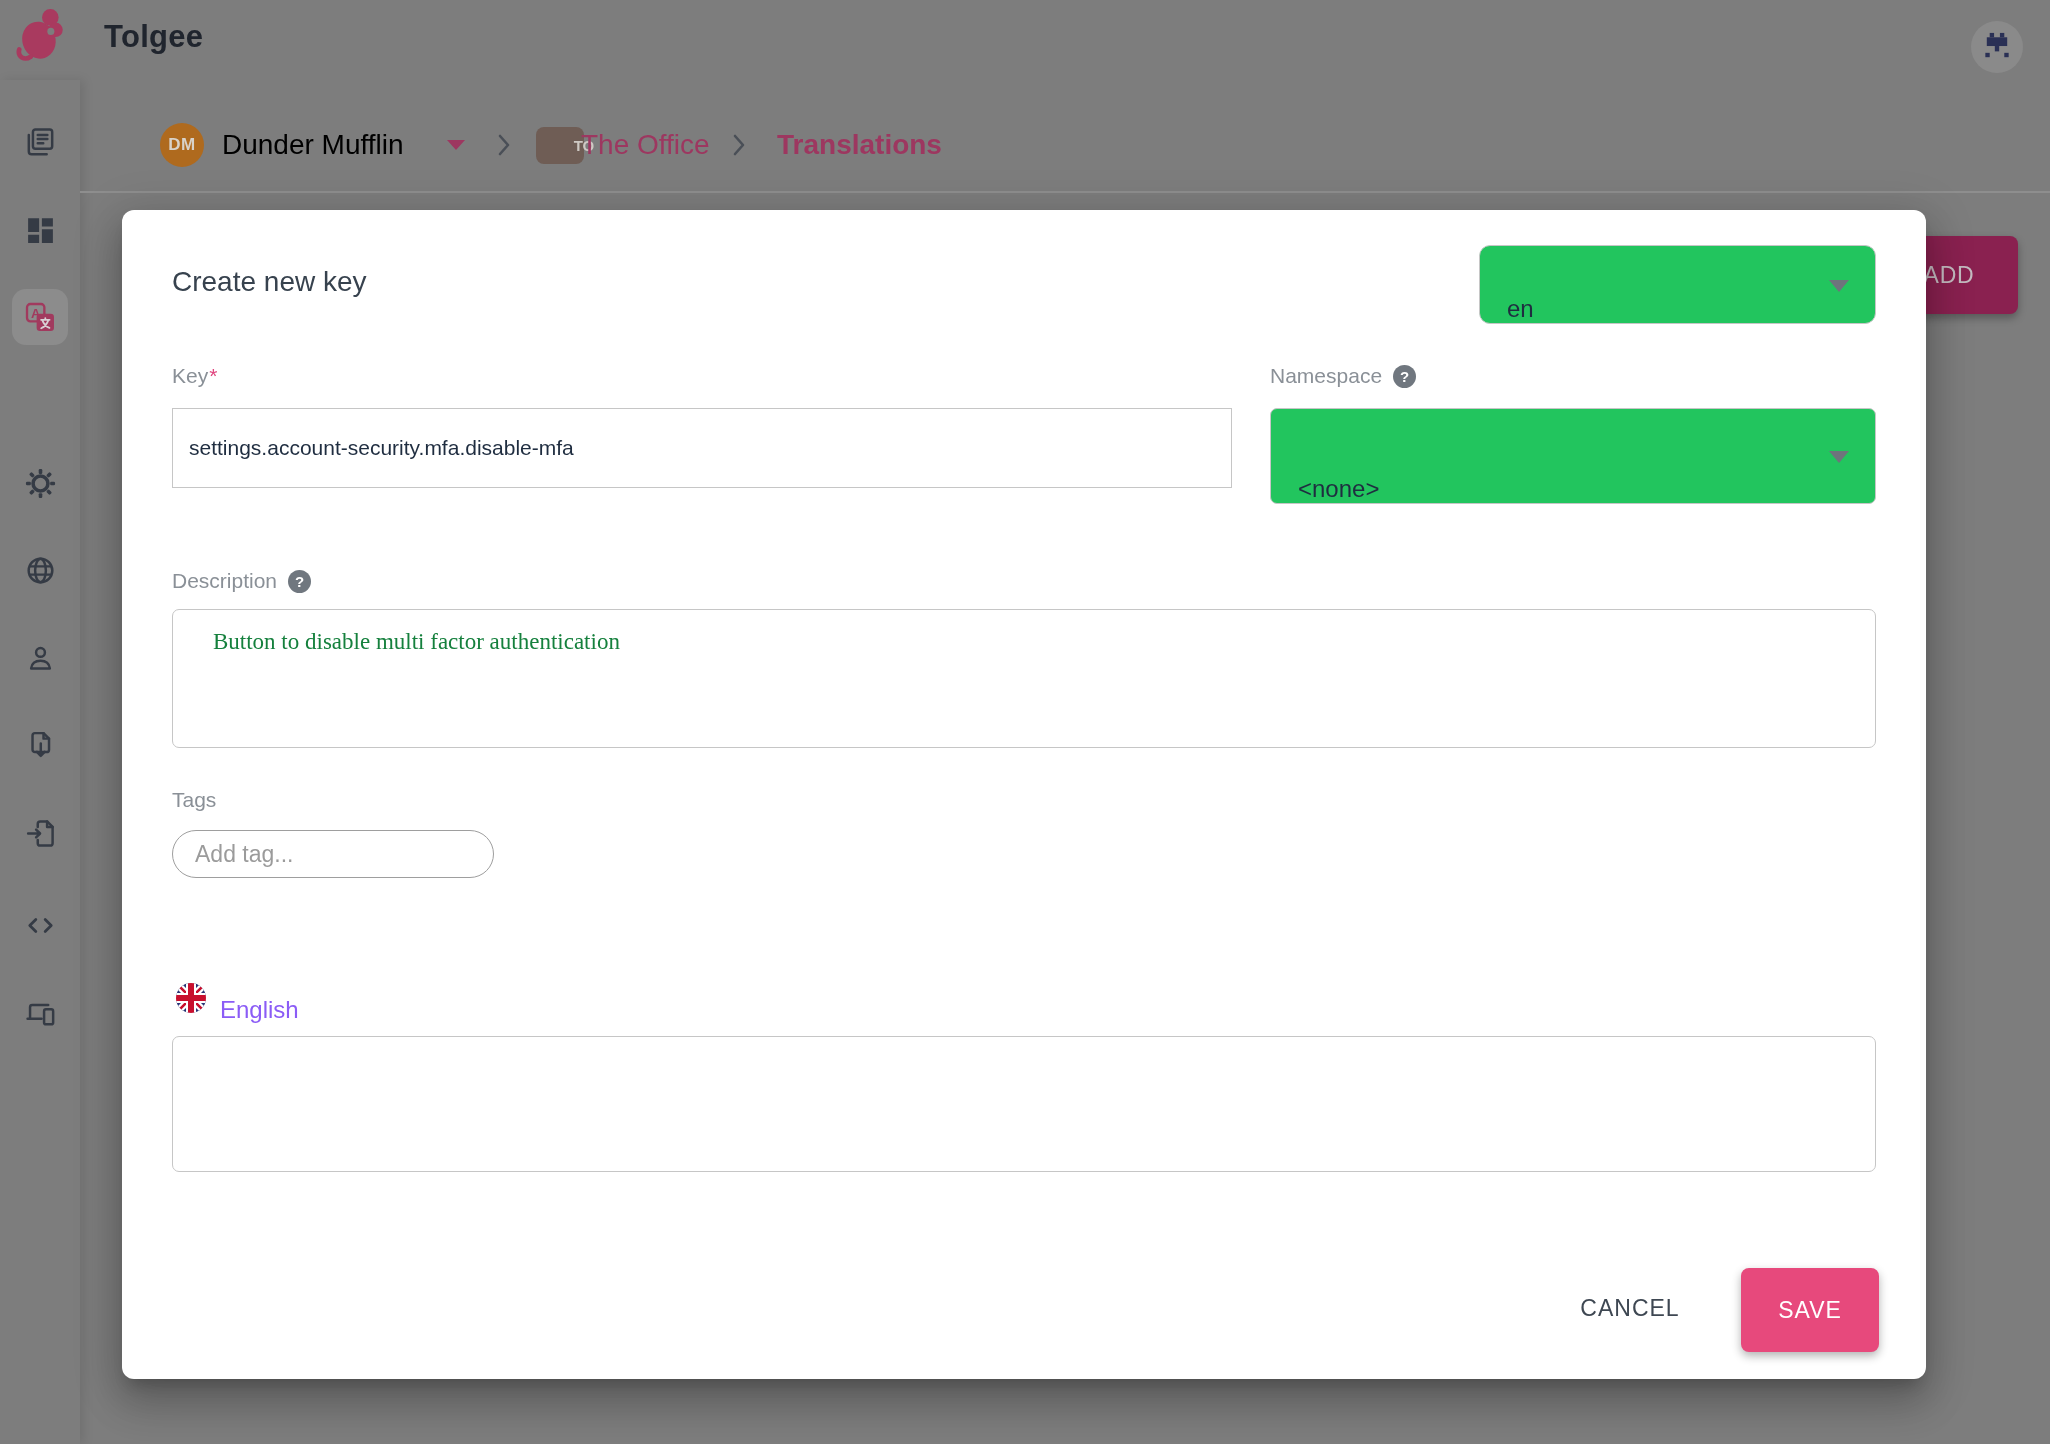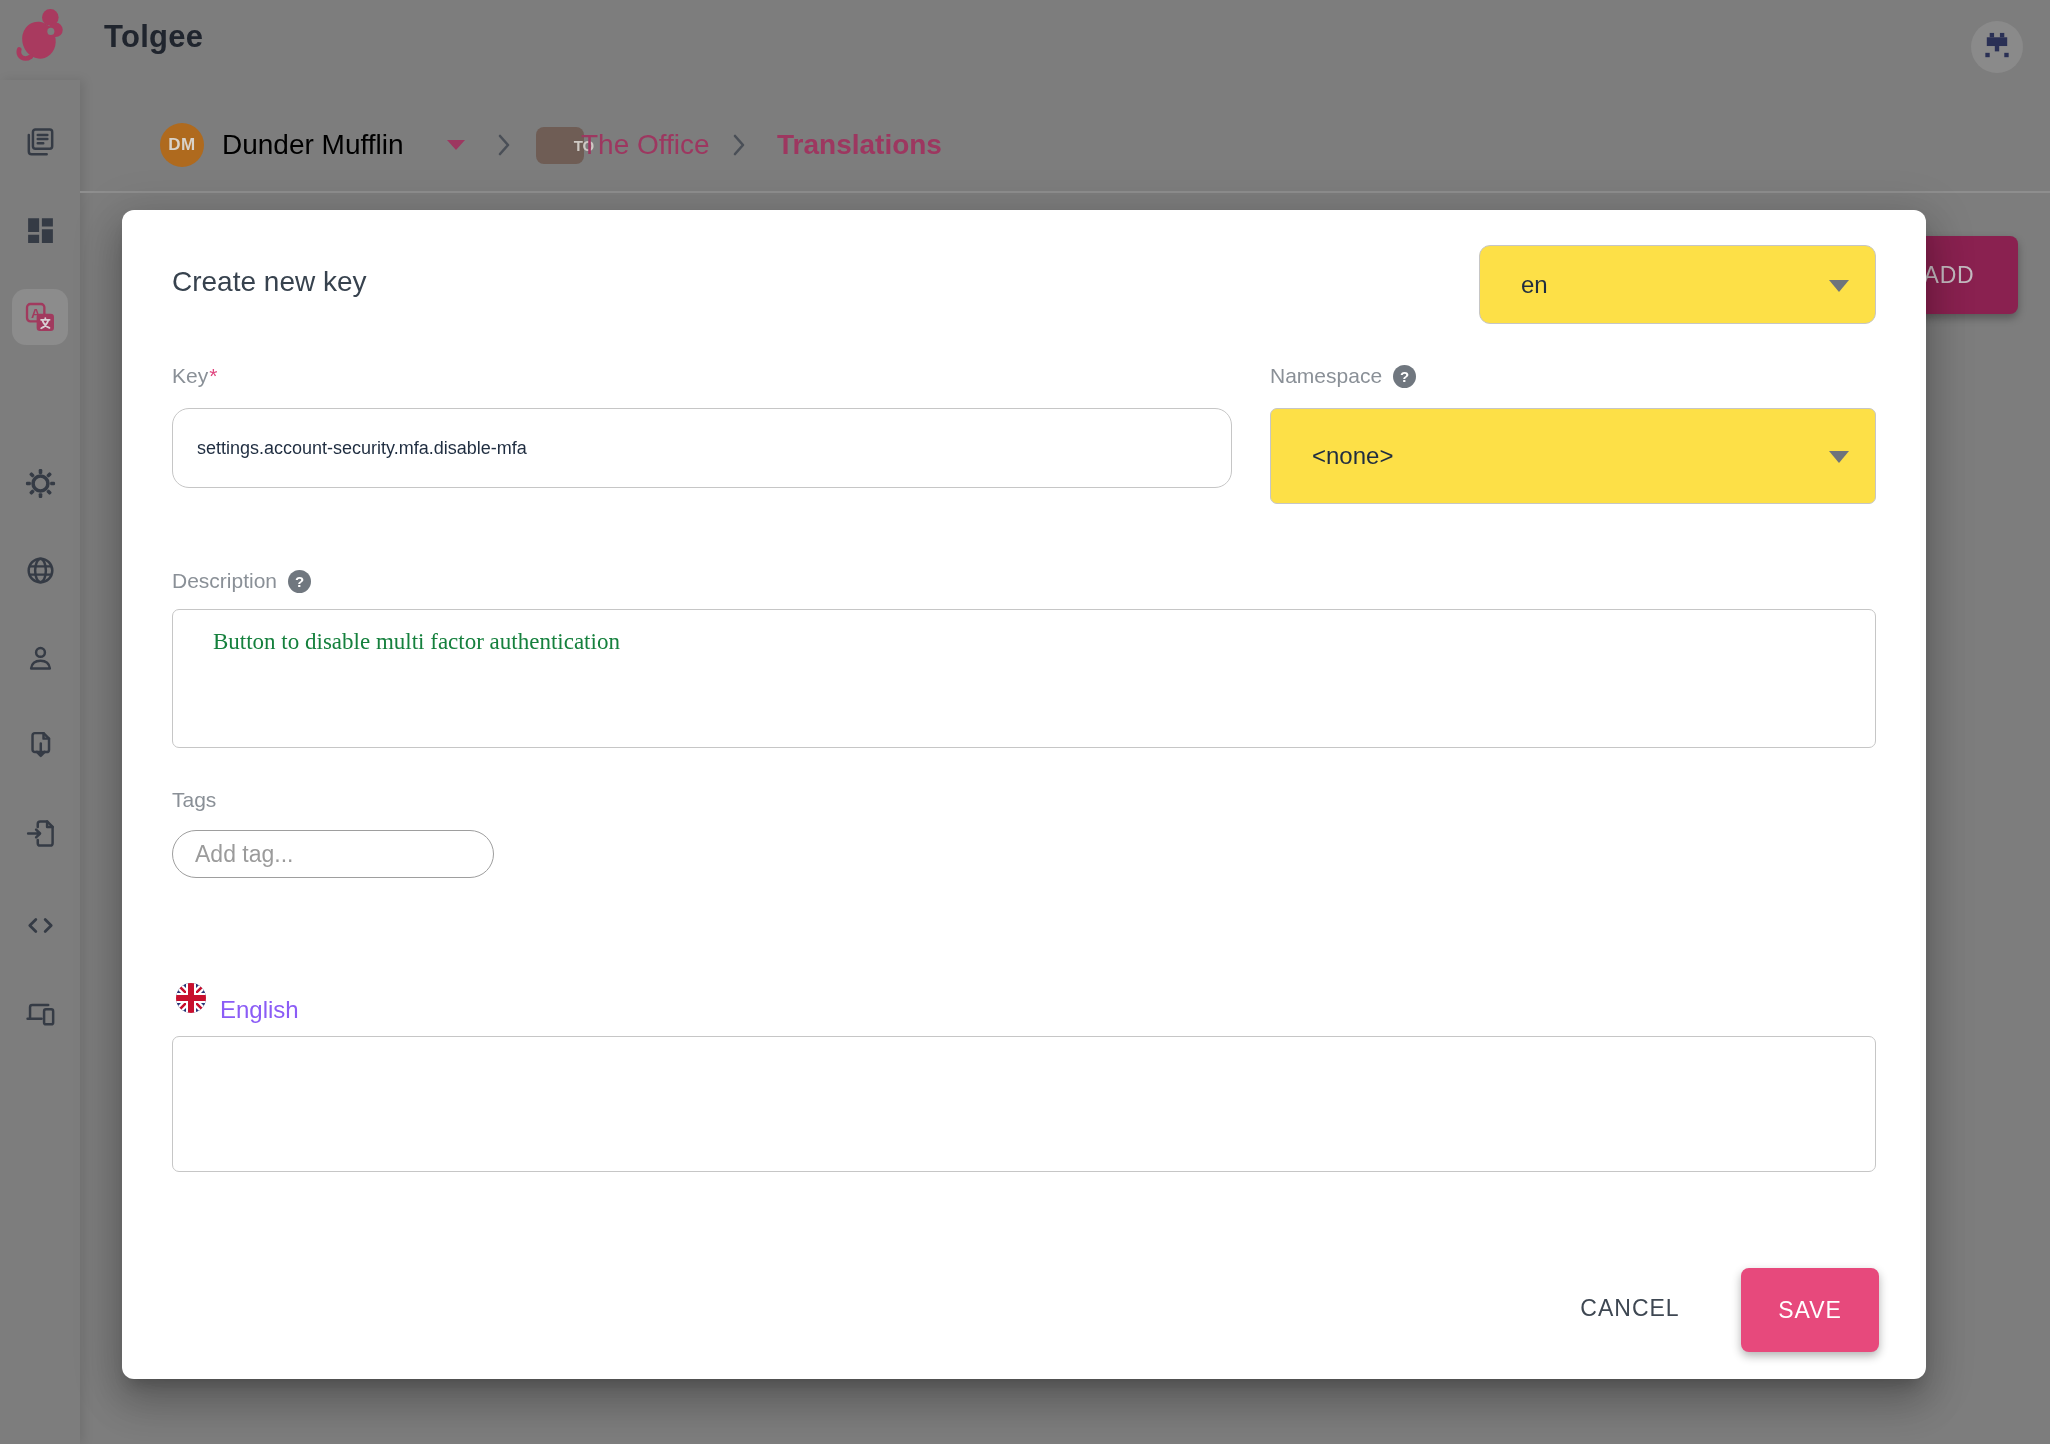--- a/index.html
+++ b/index.html
@@ -31,31 +31,31 @@
   .bc-current { position:absolute; left:777px; top:129px; font-size:28px; font-weight:600; color:#9d3760; }
   .divider { position:absolute; left:80px; top:191px; width:1970px; height:2px; background:#8e8e8e; }
 
   .add-stub { position:absolute; left:1880px; top:236px; width:138px; height:78px; border-radius:8px; background:#8a2150; color:#c4bbc0; font-size:23px; font-weight:500; letter-spacing:0.8px; display:flex; align-items:center; justify-content:center; box-shadow:0 4px 8px rgba(0,0,0,0.3); z-index:1; }
 
   
   .modal { position:absolute; left:122px; top:210px; width:1804px; height:1169px; background:#ffffff; border-radius:12px; z-index:10;
     box-shadow:0 11px 15px -7px rgba(0,0,0,.2), 0 24px 38px 3px rgba(0,0,0,.16), 0 9px 46px 8px rgba(0,0,0,.14); }
   .modal-title { position:absolute; left:50px; top:56px; font-size:28px; font-weight:500; color:#37424e; }
 
-  .select-box { position:absolute; border:1.5px solid #c6c6c6; background:#fde047; display:flex; align-items:center; cursor:pointer;padding-left:14px; }
+  .select-box { position:absolute; border:1.5px solid #c6c6c6; background:#22c55e; display:flex; align-items:flex-end; cursor:pointer; }
   .lang-select { left:1357px; top:35px; width:397px; height:79px; border-radius:11px; }
   .ns-select   { left:1148px; top:198px; width:606px; height:96px; border-radius:7px; }
   .select-value { margin-left:27px; font-size:24px; color:#1f2d40; }
   .select-caret { position:absolute; right:26px; top:50%; margin-top:-5px; width:0; height:0; border-left:10px solid transparent; border-right:10px solid transparent; border-top:12px solid #6e747c; }
 
   .field-label { position:absolute; display:flex; align-items:center; gap:11px; font-size:21px; color:#8a9097; }
   .req { color:#e0457e; margin-left:1px; }
   .help-icon { width:23px; height:23px; border-radius:50%; background:#70777f; color:#fff; font-size:15px; font-weight:700; display:flex; align-items:center; justify-content:center; }
 
-  .text-input { position:absolute; border:1.5px solid #c6c6c6; border-radius:17px; font-family:inherit; font-size:18px; color:#1f2d40; padding:0 24px; background:#fff; outline:none; }
+  .text-input { position:absolute; border:1.5px solid #c6c6c6; border-radius:0; font-family:inherit; font-size:21px; color:#1f2d40; padding:0 16px; background:#fff; outline:none; }
   .key-input { left:50px; top:198px; width:1060px; height:80px; }
 
   .area-input { position:absolute; border:1.5px solid #c6c6c6; border-radius:7px; font-family:Liberation Serif, serif; font-size:23px; color:#15803d; padding:16px 40px; background:#fff; outline:none; resize:none; line-height:1.35; }
   .desc-area { left:50px; top:399px; width:1704px; height:139px; }
   .trans-area { left:50px; top:826px; width:1704px; height:136px; }
 
   .tag-input { left:50px; top:620px; width:322px; height:48px; border:1.5px solid #9e9e9e; border-radius:24px; font-size:23px; padding:0 22px; }
   .tag-input::placeholder, .tag-input::-webkit-input-placeholder { color:#9b9b9b; opacity:1; }
 
   .flag { position:absolute; left:54px; top:773px; width:30px; height:30px; }

